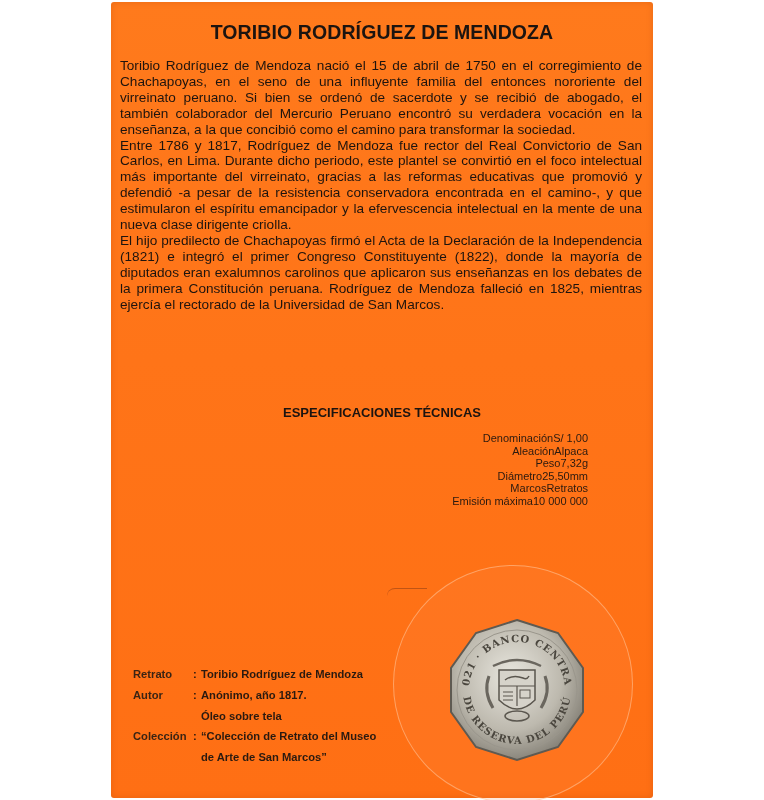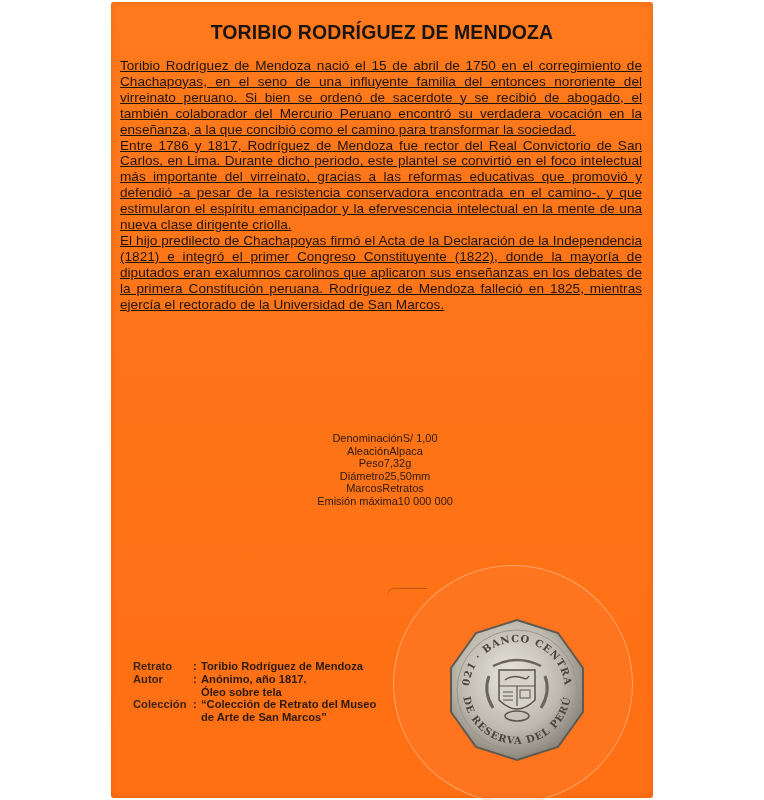--- a/index.html
+++ b/index.html
@@ -11,35 +11,35 @@
     box-shadow: inset 0 0 6px rgba(160,60,0,0.25);
   }
   .title {
     position: absolute; left: 0; top: 19px; width: 100%; text-align: center;
     font-weight: bold; font-size: 19.5px; color: #1c1410; letter-spacing: 0.1px;
   }
   .bio {
     position: absolute; left: 9px; top: 56px; width: 522px;
     font-size: 13.6px; line-height: 15.9px; color: #1e140e; text-align: justify;
   }
-  .bio p { margin: 0; text-decoration: underline; }
+  .bio p { margin: 0; }
   .specs-title {
     position: absolute; left: 0; top: 403px; width: 100%; text-align: center;
     font-weight: bold; font-size: 13px; color: #1c1410;
   }
   .specs {
     position: absolute; left: 35px; top: 430px; width: 442px;
     font-size: 11px; line-height: 12.6px; color: #2a1a10;
   }
-  .spec-row { display: flex; justify-content: center; padding-left: 36px; }
+  .spec-row { display: flex; justify-content: flex-end; padding-left: 36px; }
   .credits {
     position: absolute; left: 22px; top: 658px; font-size: 11.2px; line-height: 12.8px;
     font-weight: bold; color: #2a1a10;
   }
-  .credit-row { display: flex; }
+  .credit-row { display: flex; margin-top: 8px; }
   .credit-label { width: 60px; color: #3a2414; }
   .credit-sep { width: 8px; }
   .credit-value { }
   .credit-indent { margin-left: 68px; align-items: center; }
   .blister {
     position: absolute; left: 282px; top: 563px; width: 238px; height: 236px;
     border-radius: 50%;
     border: 1.5px solid rgba(255,200,160,0.55);
     background: rgba(255,140,70,0.18);
   }
@@ -59,20 +59,21 @@
 <div class="card">
 
   <div class="title">TORIBIO RODRÍGUEZ DE MENDOZA</div>
 
   <div class="bio">
     <p>Toribio Rodríguez de Mendoza nació el 15 de abril de 1750 en el corregimiento de Chachapoyas, en el seno de una influyente familia del entonces nororiente del virreinato peruano. Si bien se ordenó de sacerdote y se recibió de abogado, el también colaborador del Mercurio Peruano encontró su verdadera vocación en la enseñanza, a la que concibió como el camino para transformar la sociedad.</p>
     <p>Entre 1786 y 1817, Rodríguez de Mendoza fue rector del Real Convictorio de San Carlos, en Lima. Durante dicho periodo, este plantel se convirtió en el foco intelectual más importante del virreinato, gracias a las reformas educativas que promovió y defendió -a pesar de la resistencia conservadora encontrada en el camino-, y que estimularon el espíritu emancipador y la efervescencia intelectual en la mente de una nueva clase dirigente criolla.</p>
     <p>El hijo predilecto de Chachapoyas firmó el Acta de la Declaración de la Independencia (1821) e integró el primer Congreso Constituyente (1822), donde la mayoría de diputados eran exalumnos carolinos que aplicaron sus enseñanzas en los debates de la primera Constitución peruana. Rodríguez de Mendoza falleció en 1825, mientras ejercía el rectorado de la Universidad de San Marcos.</p>
   </div>
 
+  <div class="specs-title">ESPECIFICACIONES TÉCNICAS</div>
 
   <div class="specs">
     <div class="spec-row">
       <span>Denominación</span>
       <span>S/ 1,00</span>
     </div>
     <div class="spec-row">
       <span>Aleación</span>
       <span>Alpaca</span>
     </div>

